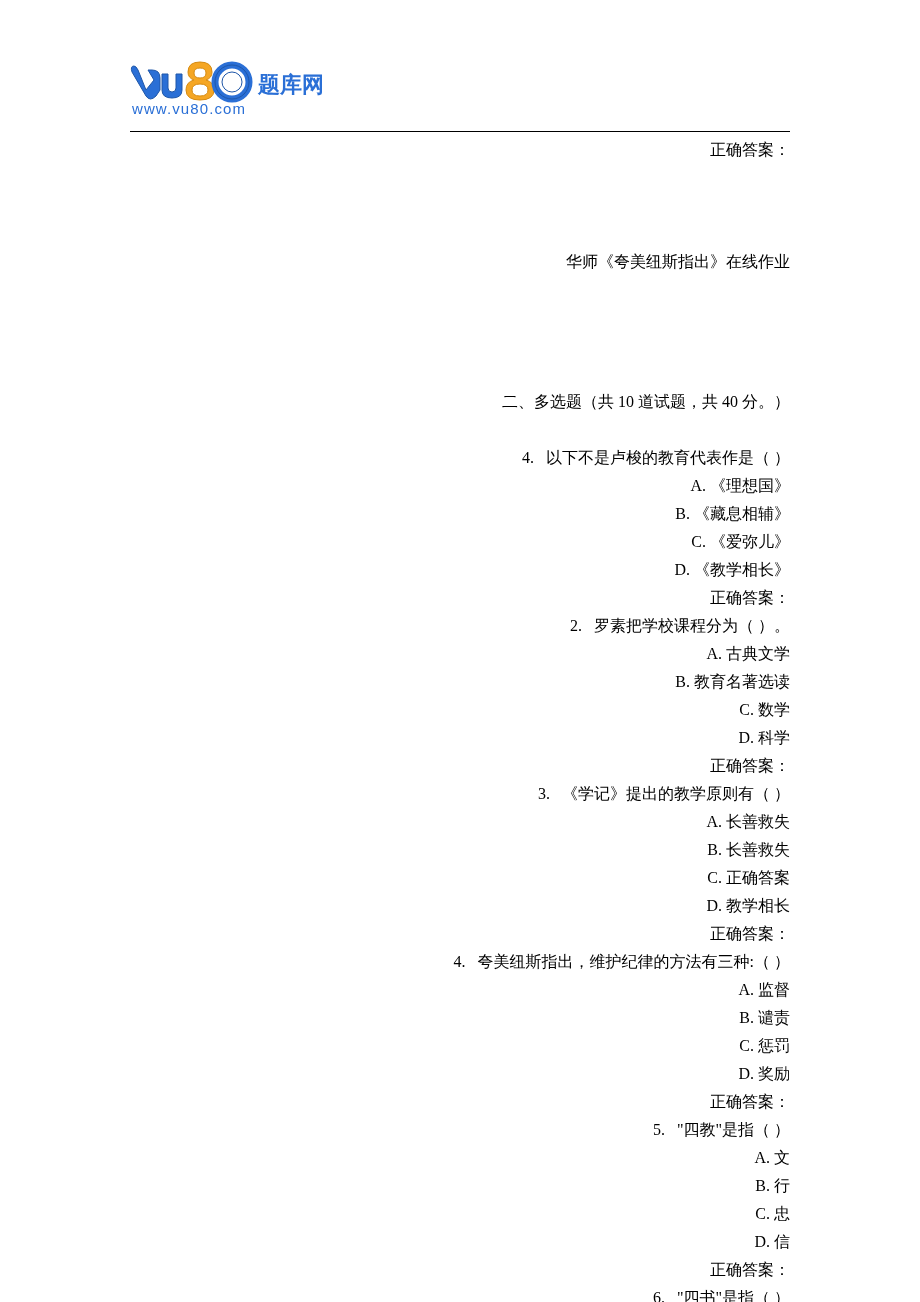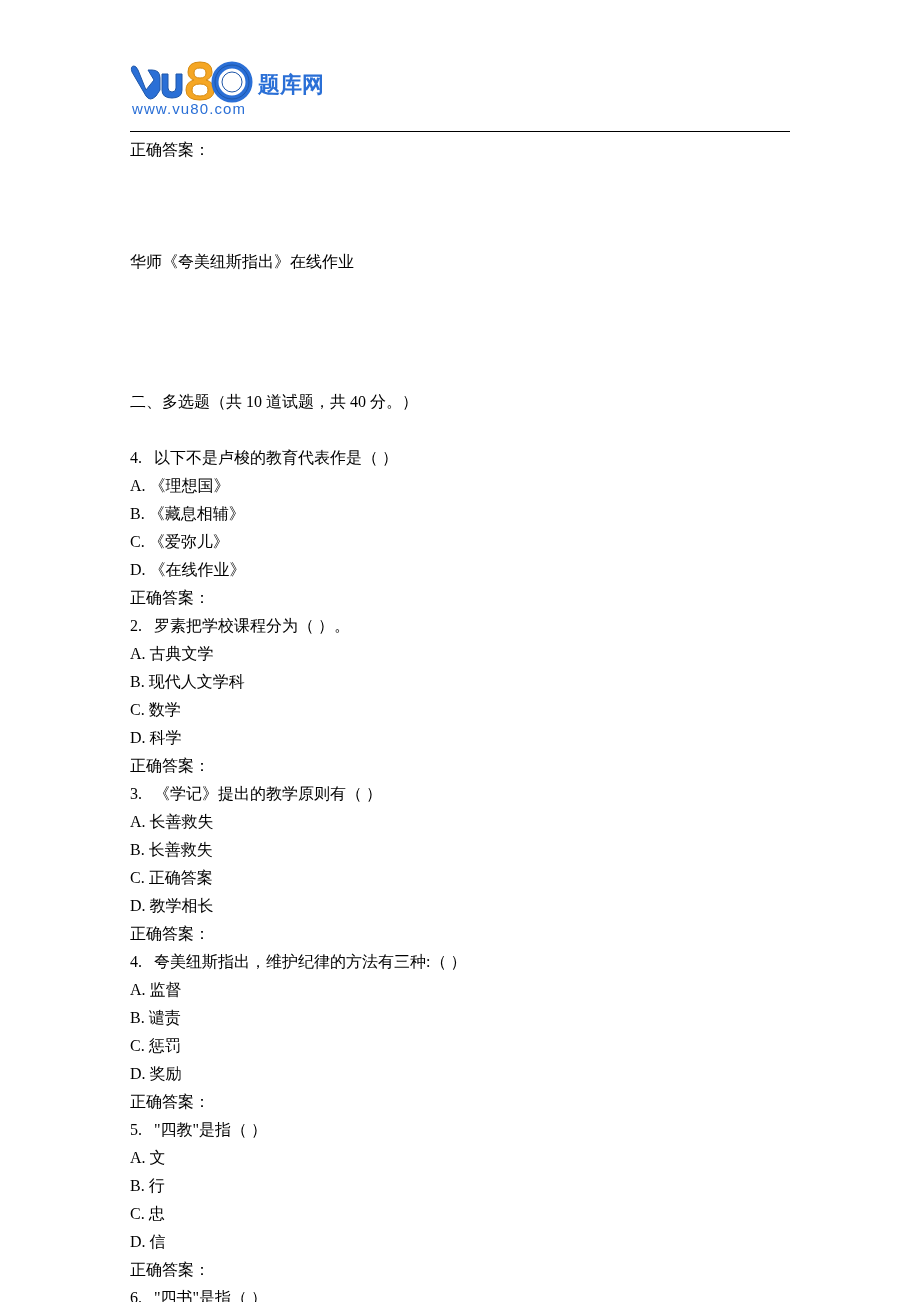--- a/index.html
+++ b/index.html
@@ -22,20 +22,21 @@
     .logo svg {
       display: block;
     }
     .divider {
       border: none;
       border-top: 1px solid #000000;
       margin: 0 0 4px 0;
     }
     .line {
       white-space: pre;
+      text-align: right;
     }
     .gap-large {
       height: 84px;
     }
     .gap-section {
       height: 112px;
     }
     .gap-small {
       height: 28px;
     }
@@ -72,26 +73,26 @@
 <div class="gap-section"></div>
 
 <div class="line">二、多选题（共 10 道试题，共 40 分。）</div>
 
 <div class="gap-small"></div>
 
 <div class="line">4.   以下不是卢梭的教育代表作是（ ）</div>
 <div class="line">A. 《理想国》</div>
 <div class="line">B. 《藏息相辅》</div>
 <div class="line">C. 《爱弥儿》</div>
-<div class="line">D. 《在线作业》</div>
+<div class="line">D. 《教学相长》</div>
 <div class="line">正确答案：</div>
 
 <div class="line">2.   罗素把学校课程分为（ ）。</div>
 <div class="line">A. 古典文学</div>
-<div class="line">B. 现代人文学科</div>
+<div class="line">B. 教育名著选读</div>
 <div class="line">C. 数学</div>
 <div class="line">D. 科学</div>
 <div class="line">正确答案：</div>
 
 <div class="line">3.   《学记》提出的教学原则有（ ）</div>
 <div class="line">A. 长善救失</div>
 <div class="line">B. 长善救失</div>
 <div class="line">C. 正确答案</div>
 <div class="line">D. 教学相长</div>
 <div class="line">正确答案：</div>

